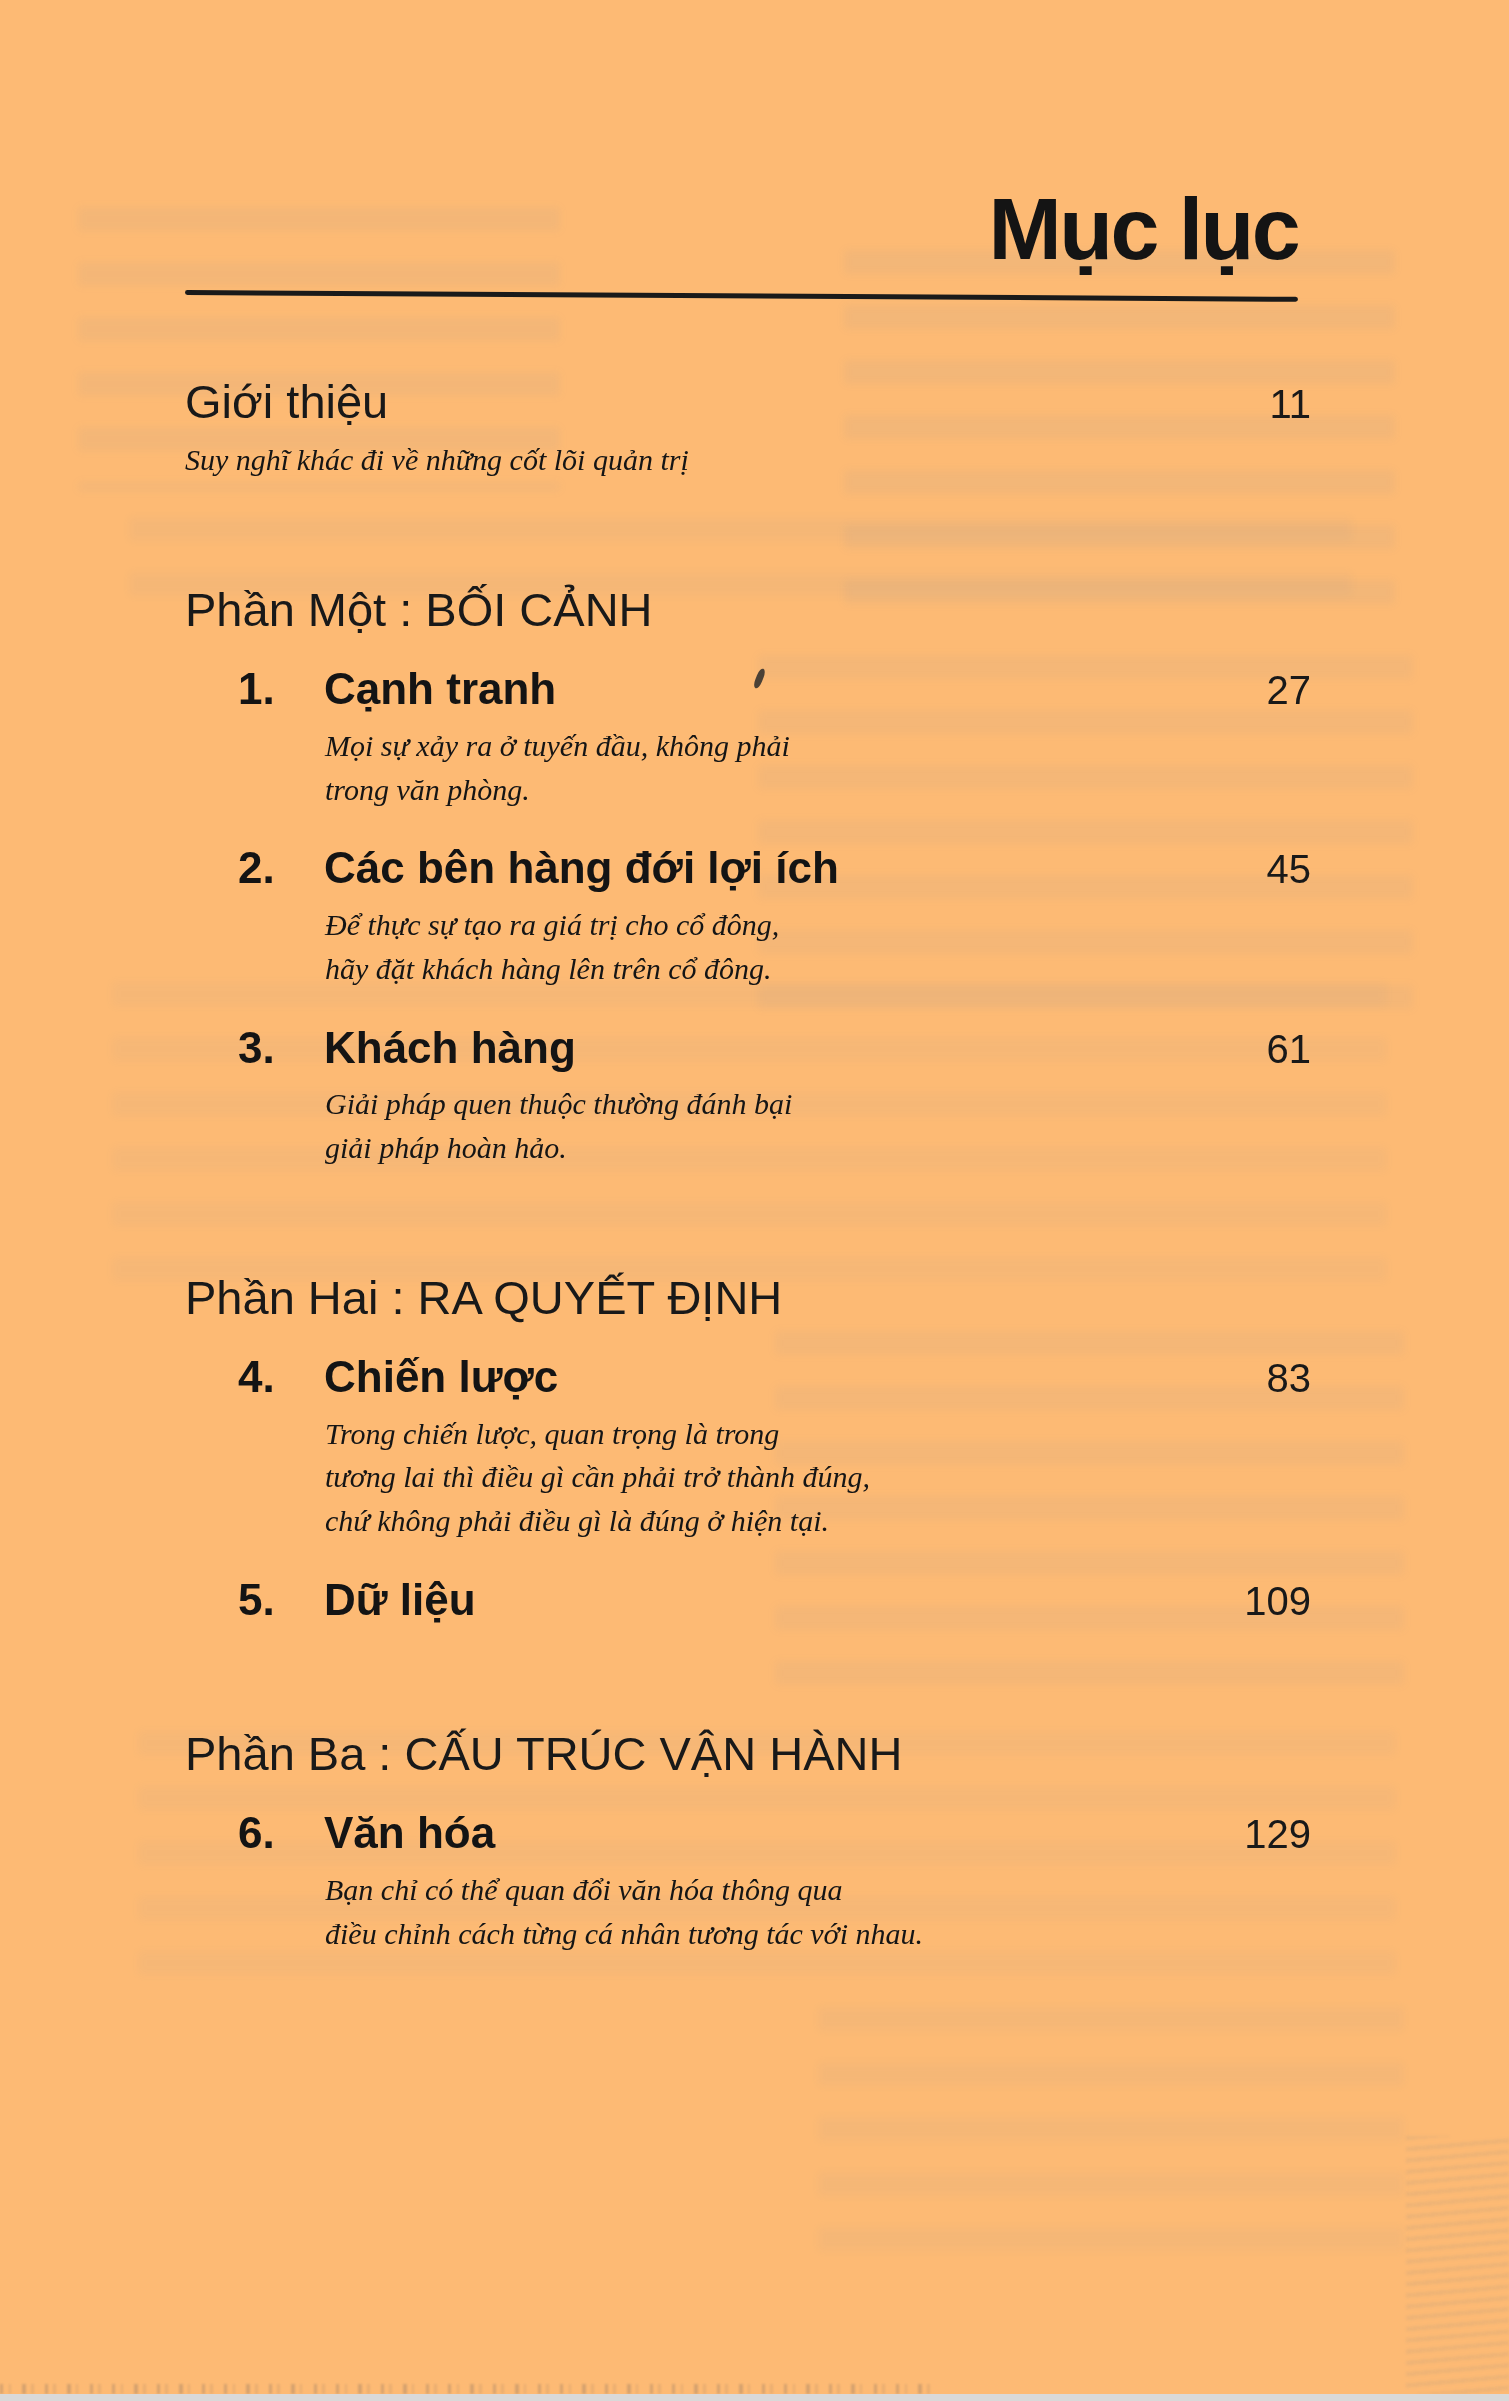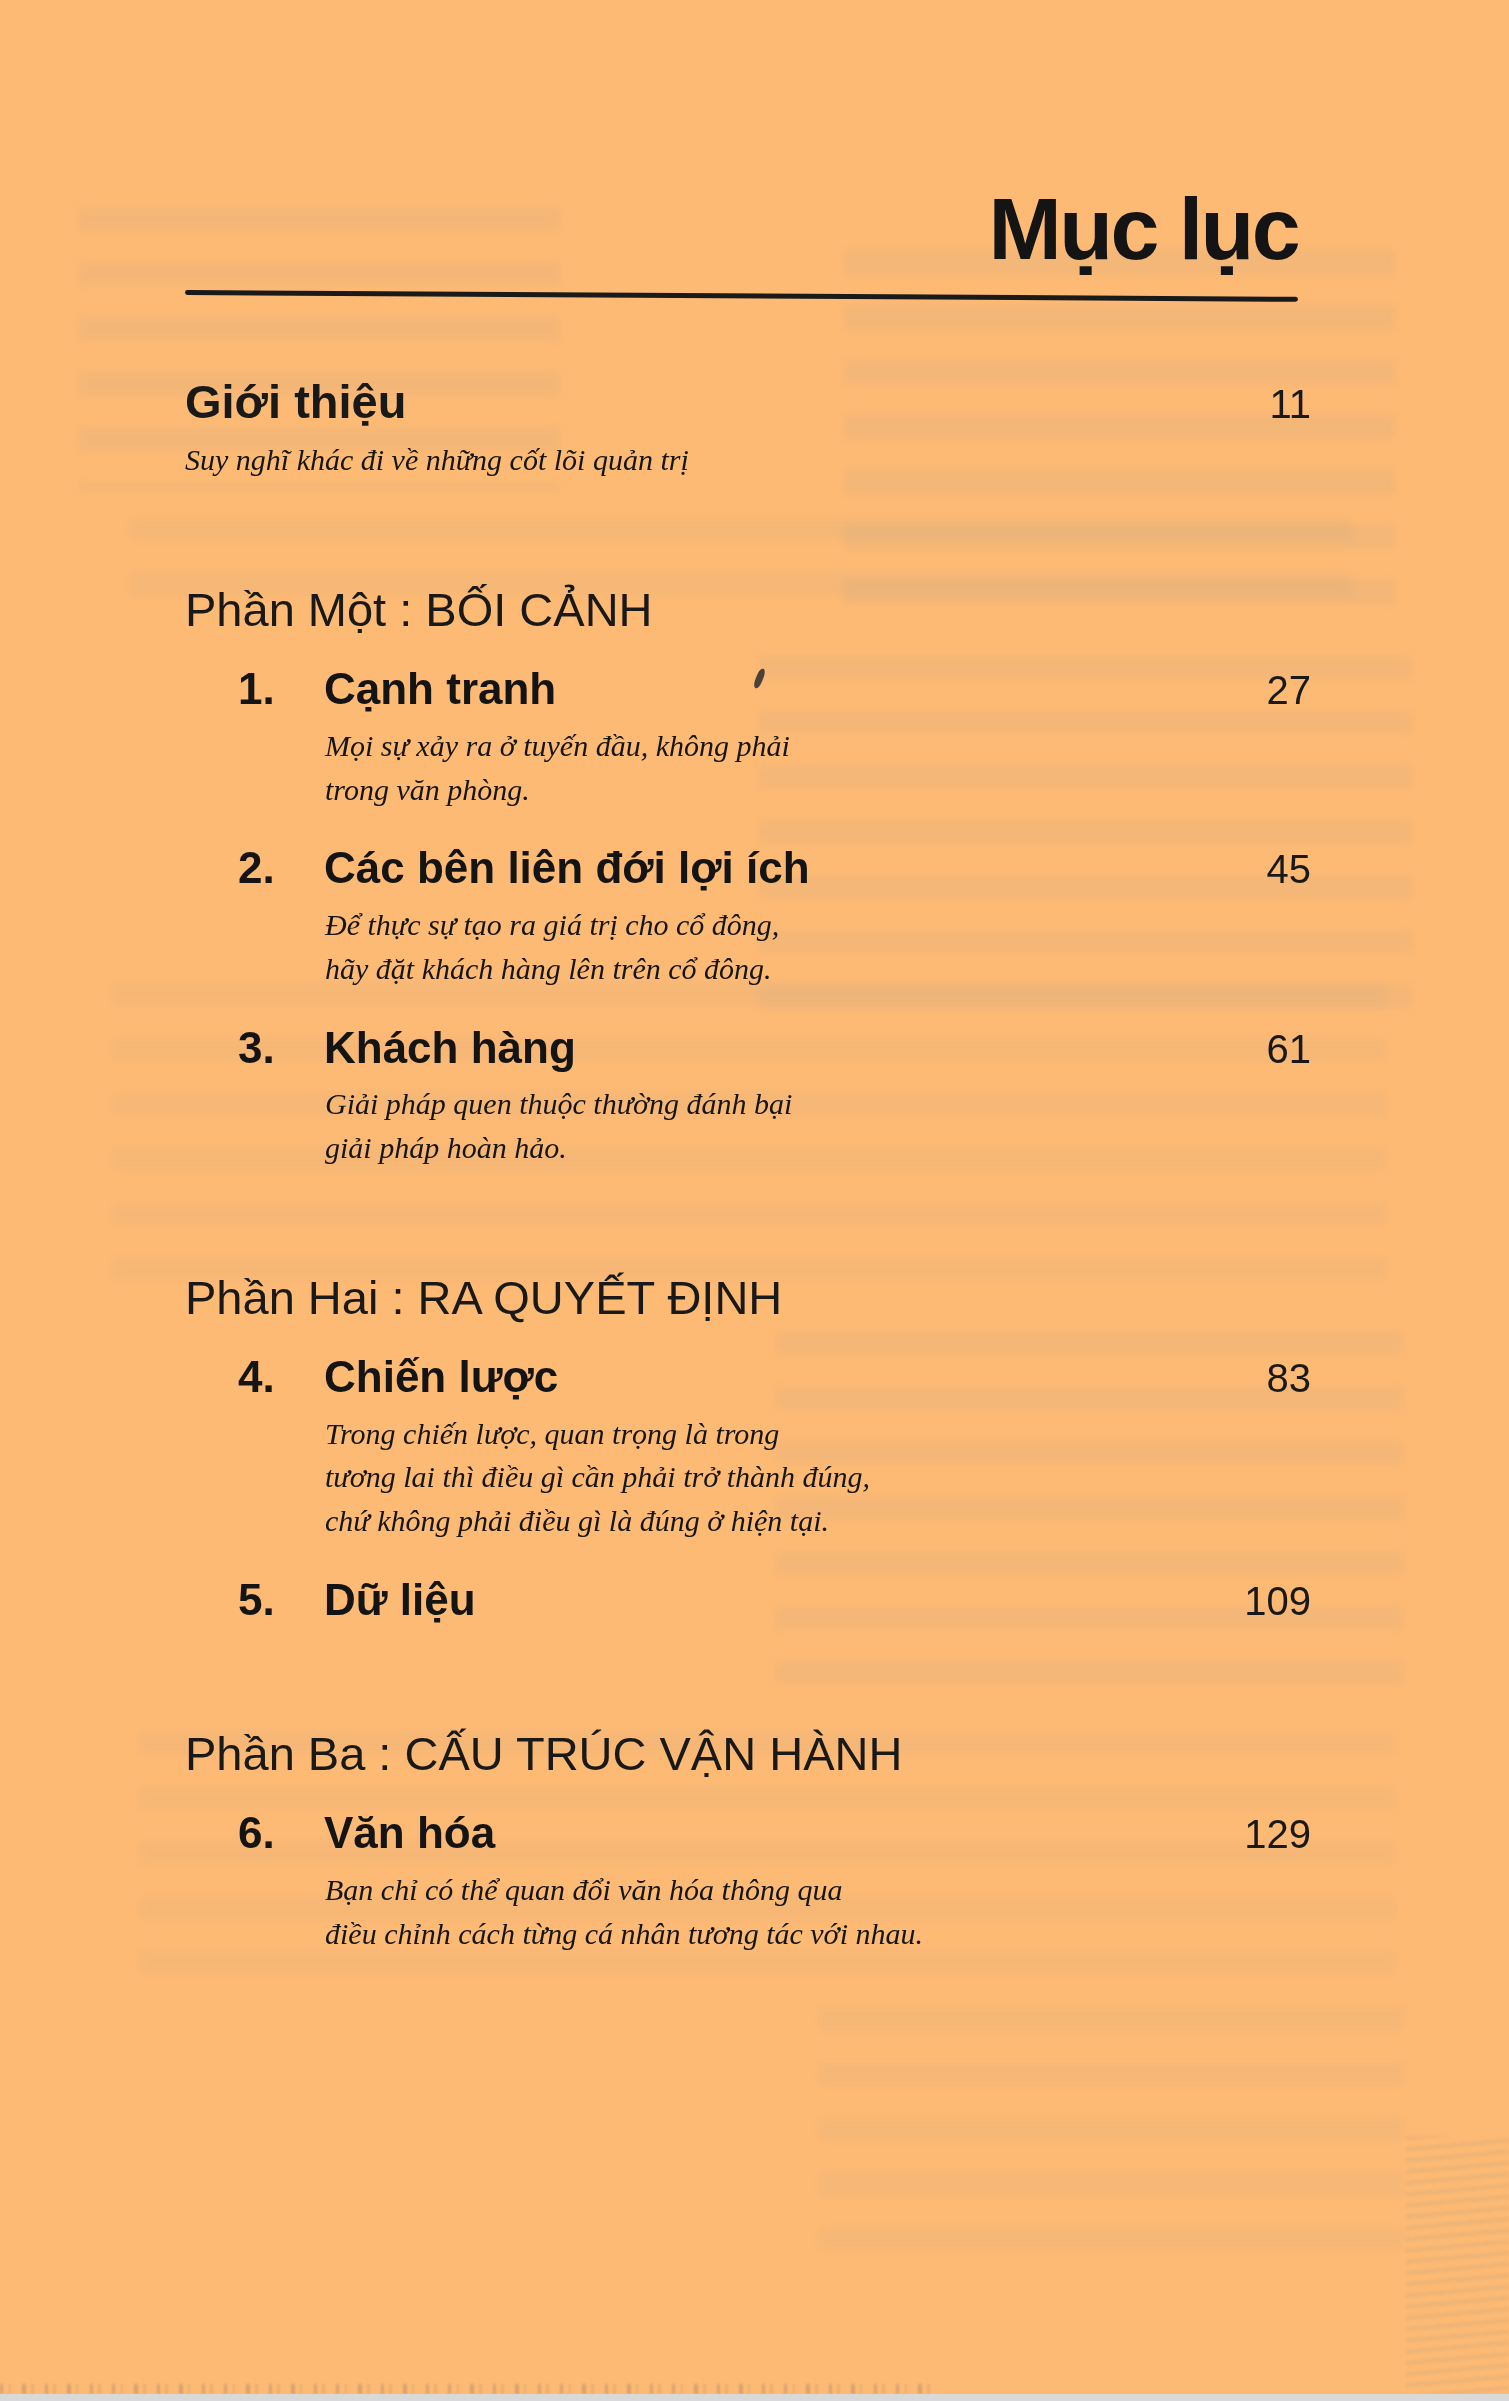--- a/index.html
+++ b/index.html
@@ -22,21 +22,21 @@
     color:#141414;
   }
   .rule{
     height:5.2px;background:#1a1a1a;border-radius:2.6px;
     margin:13.8px 13px 0 0;
     transform:rotate(.35deg);transform-origin:left center;
   }
 
   
   .entry-row{display:flex;align-items:baseline;}
-  .toc-label{font-size:47px;line-height:1.18;font-weight:700;color:#191919;}
+  .toc-label{font-size:47px;line-height:1.18;font-weight:400;color:#191919;}
   .pagenum{margin-left:auto;font-size:40px;line-height:1.18;font-weight:400;color:#191919;}
 
   .intro{margin-top:79px;}
 
   .desc{
     font-family:"Liberation Serif","DejaVu Serif",serif;
     font-style:italic;
     font-size:30px;line-height:1.46;
     white-space:pre-line;
     color:#151515;
@@ -119,21 +119,21 @@
         <span class="ctitle">Cạnh tranh</span>
         <span class="pagenum">27</span>
       </div>
       <div class="desc">Mọi sự xảy ra ở tuyến đầu, không phải
 trong văn phòng.</div>
     </div>
 
     <div class="chapter">
       <div class="entry-row">
         <span class="num">2.</span>
-        <span class="ctitle">Các bên liên đới lợi ích</span>
+        <span class="ctitle">Các bên hàng đới lợi ích</span>
         <span class="pagenum">45</span>
       </div>
       <div class="desc">Để thực sự tạo ra giá trị cho cổ đông,
 hãy đặt khách hàng lên trên cổ đông.</div>
     </div>
 
     <div class="chapter">
       <div class="entry-row">
         <span class="num">3.</span>
         <span class="ctitle">Khách hàng</span>

